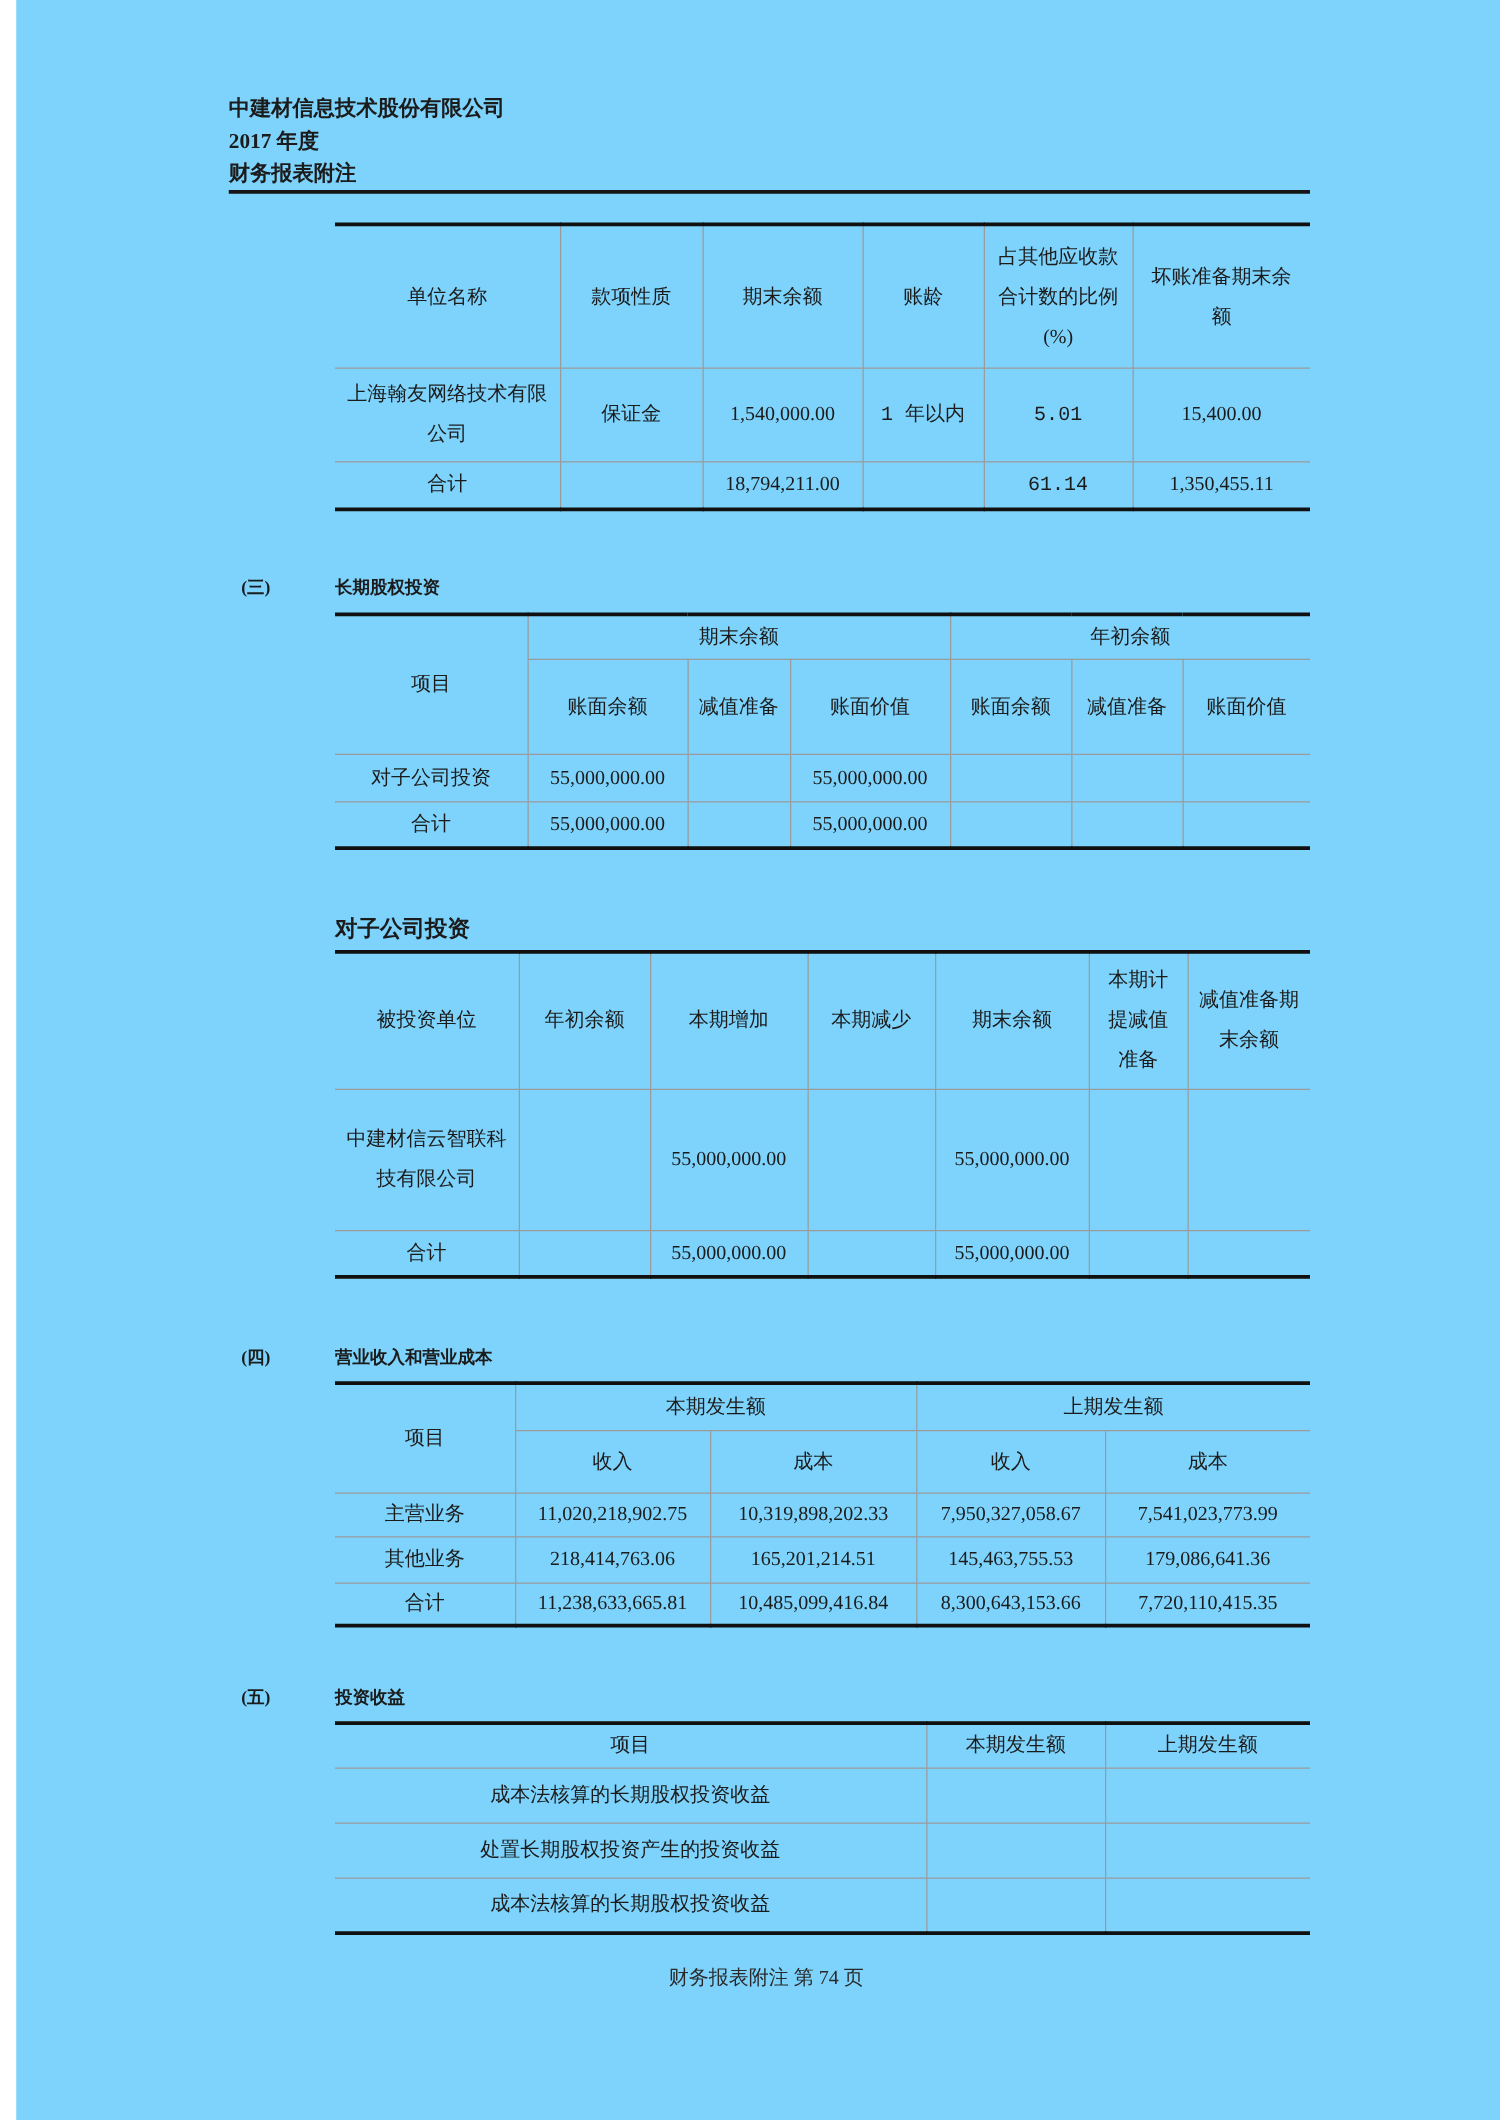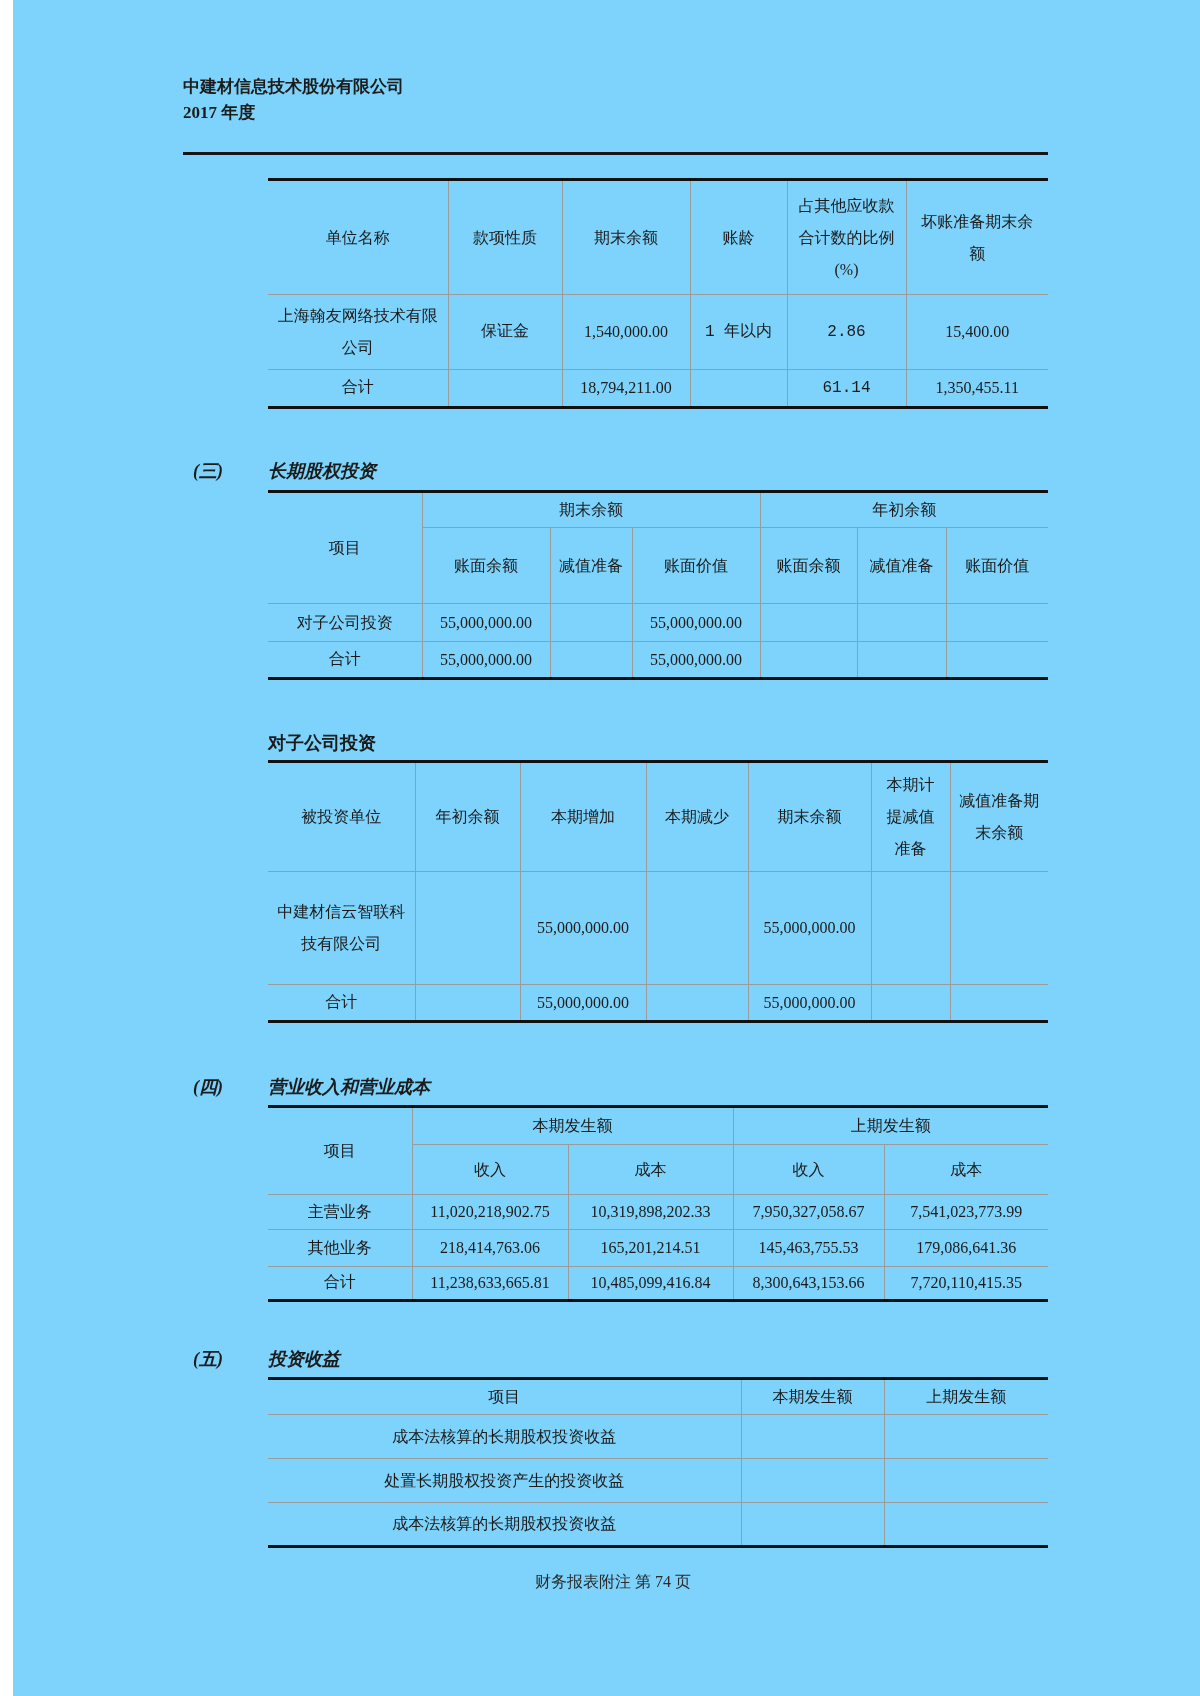--- a/index.html
+++ b/index.html
@@ -2,21 +2,21 @@
 <html><head>
 <meta charset="utf-8">
 <style>
   html,body{margin:0;padding:0;background:#ffffff;}
   .page{position:relative;width:1200px;height:1696px;background:#7dd3fc;overflow:hidden;
         font-family:"Liberation Serif","DejaVu Serif",serif;color:#1b1b1b;margin-left:13px;}
   .doc-header{position:absolute;left:170px;top:74px;width:865px;font-weight:bold;
               font-size:17px;line-height:26px;}
   .header-rule{position:absolute;left:170px;top:152px;width:865px;height:0;
                border-top:3px solid #151515;}
-  .sec{position:absolute;left:180px;font-weight:bold;font-size:18px;line-height:22px;font-style:italic;}
+  .sec{position:absolute;left:180px;font-weight:bold;font-size:14px;line-height:22px;}
   .sec-label{display:inline-block;width:75px;}
   .subsec{position:absolute;left:255px;font-weight:bold;font-size:18px;line-height:22px;}
   table.tbl{position:absolute;left:255px;width:780px;border-collapse:collapse;
             table-layout:fixed;border-top:3px solid #101010;border-bottom:3px solid #101010;
             font-size:16px;}
   .tbl th,.tbl td{border:1px solid #9b9b9b;font-weight:normal;padding:0 8px;
                   line-height:32px;vertical-align:middle;text-align:center;overflow:hidden;}
   .tbl tr:first-child > *{border-top:0;}
   .tbl tr:last-child > *{border-bottom:0;}
   .tbl tr > *:first-child{border-left:0;}
@@ -28,20 +28,21 @@
           font-size:16px;color:#2a2a2a;}
 </style>
 </head>
 <body>
 
 <div class="page">
 
   <div class="doc-header">
     <div>中建材信息技术股份有限公司</div>
     <div>2017 年度</div>
+    <div>财务报表附注</div>
   </div>
   <div class="header-rule"></div>
 
   <table class="tbl" style="top:178px">
     <colgroup>
       <col style="width:180px">
         <col style="width:114px">
         <col style="width:128px">
       <col style="width:97px">
         <col style="width:119px">
@@ -54,21 +55,21 @@
       <th>期末余额</th>
       <th>账龄</th>
       <th>占其他应收款合计数的比例(%)</th>
       <th>坏账准备期末余额</th>
     </tr>
     <tr style="height:75px">
       <td class="left">上海翰友网络技术有限公司</td>
       <td class="ctr">保证金</td>
       <td class="num">1,540,000.00</td>
       <td class="ctr">1 年以内</td>
-      <td class="ctr">2.86</td>
+      <td class="ctr">5.01</td>
       <td class="num">15,400.00</td>
     </tr>
     <tr style="height:38px">
       <td class="ctr">合计</td>
       <td></td>
       <td class="num">18,794,211.00</td>
       <td></td>
       <td class="ctr">61.14</td>
       <td class="num">1,350,455.11</td>
     </tr>

